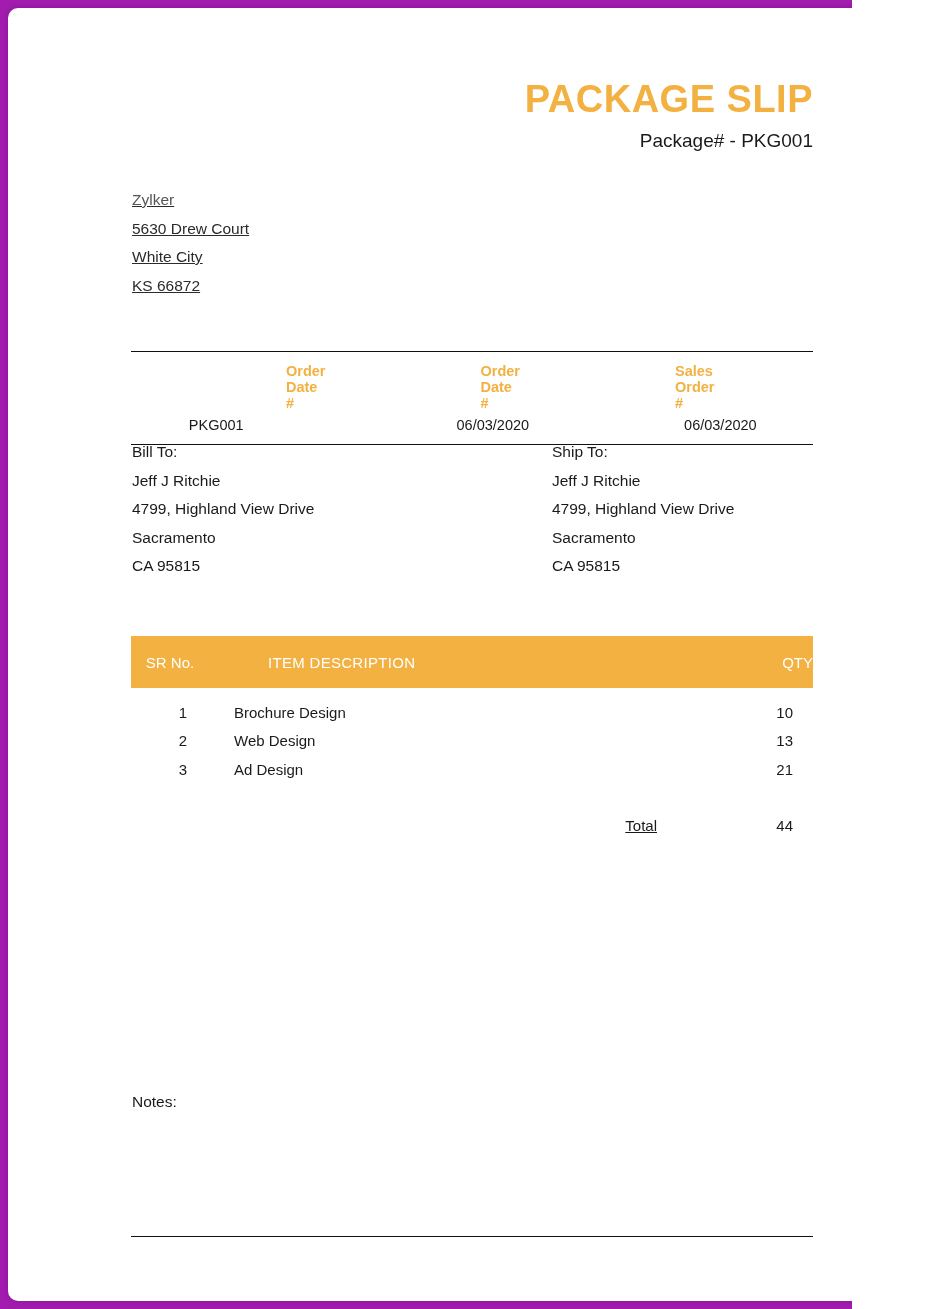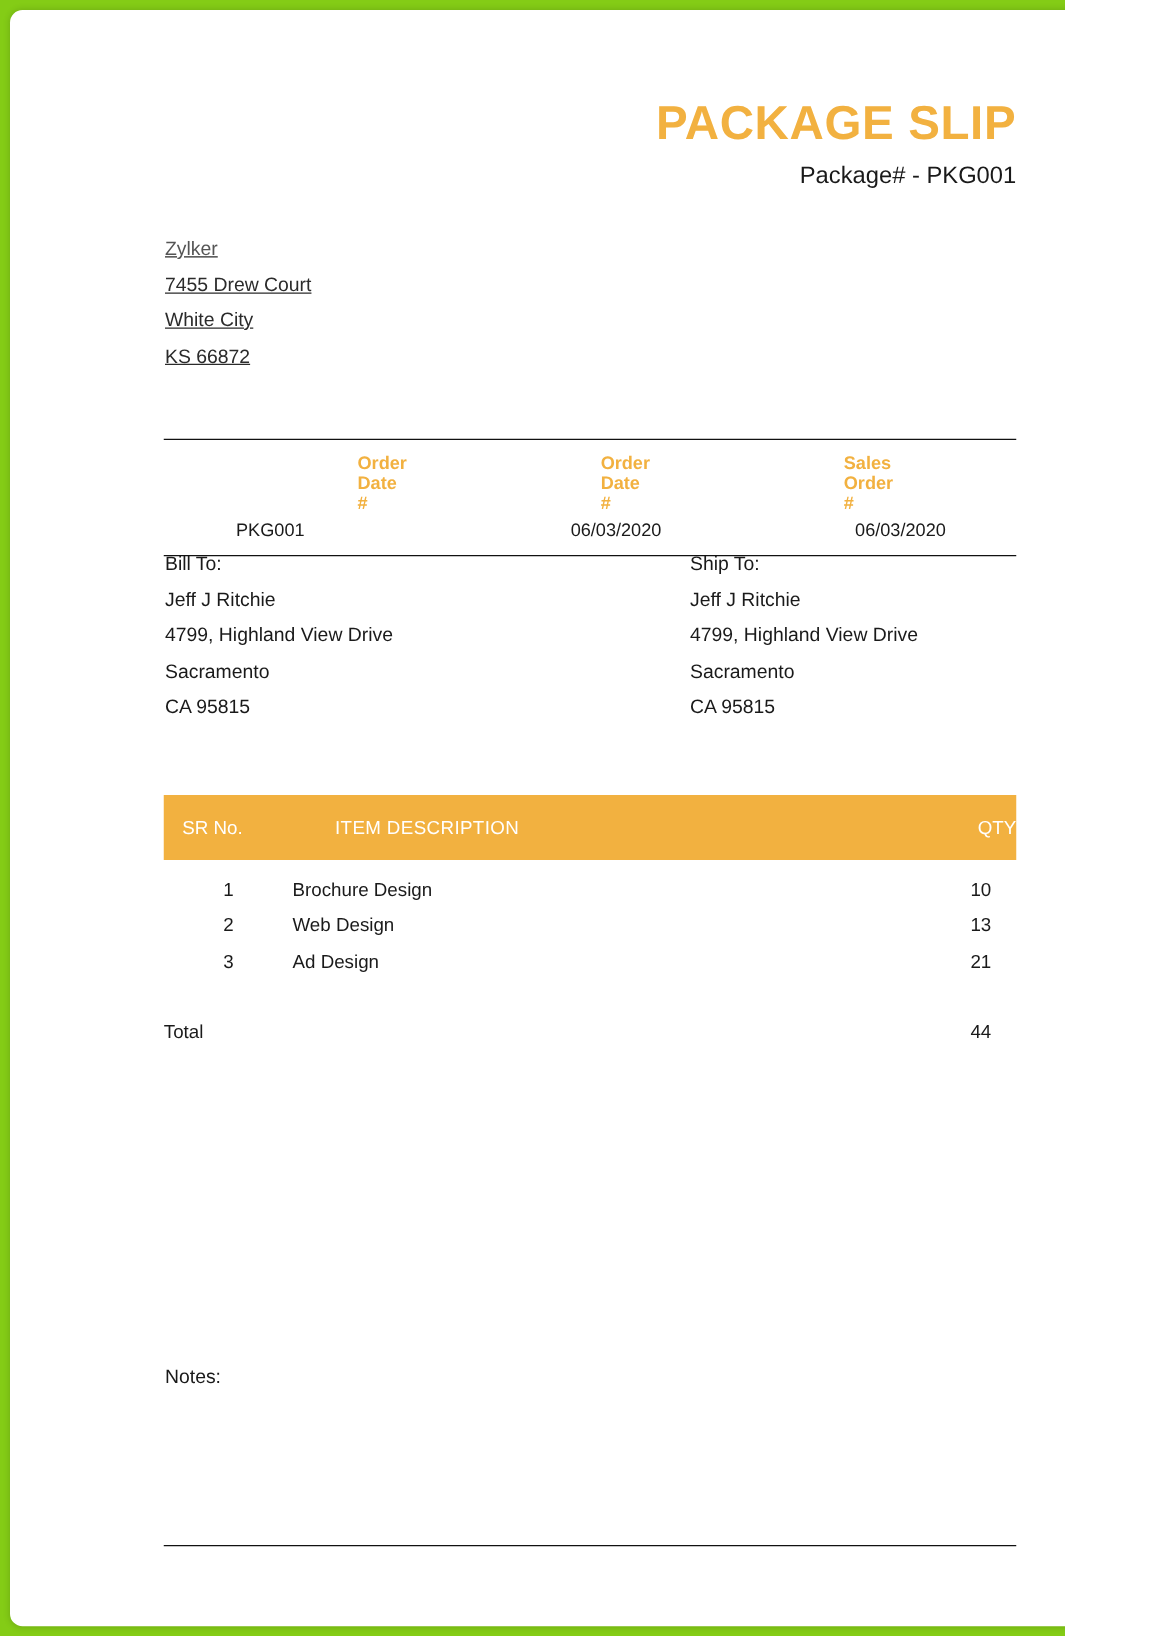--- a/index.html
+++ b/index.html
@@ -6,21 +6,21 @@
   html, body {
     margin: 0;
     padding: 0;
     background: #ffffff;
     font-family: "Liberation Sans", sans-serif;
   }
   .page {
     position: relative;
     width: 852px;
     height: 1309px;
-    background: #84cc16;
+    background: #a21caf;
     overflow: hidden;
   }
   .sheet {
     position: absolute;
     left: 8px;
     top: 8px;
     width: 915px;
     height: 1293px;
     background: #ffffff;
     border-radius: 10px;
@@ -154,21 +154,23 @@
   .total-row {
     display: flex;
     align-items: center;
     height: 28.5px;
     font-size: 15px;
     color: #1a1a1a;
     margin-top: 28px;
   }
   .total-row .total-label {
     flex: 1 1 auto;
+    text-align: right;
     padding-right: 78px;
+    text-decoration: underline;
   }
   .total-row .total-value {
     width: 78px;
     text-align: right;
     padding-right: 20px;
   }
 
   
   .notes {
     position: absolute;
@@ -190,21 +192,21 @@
 
 <div class="page">
   <div class="sheet">
     <div class="inner">
 
       <div class="doc-title">PACKAGE SLIP</div>
       <div class="pkg-line">Package# - PKG001</div>
 
       <div class="company">
         <div class="name">Zylker</div>
-        <div>7455 Drew Court</div>
+        <div>5630 Drew Court</div>
         <div>White City</div>
         <div>KS 66872</div>
       </div>
 
       <div class="meta">
         <div class="meta-row meta-head">
           <div class="meta-cell c2">Order Date #</div>
           <div class="meta-cell c3">Order Date #</div>
           <div class="meta-cell c4">Sales Order #</div>
         </div>

